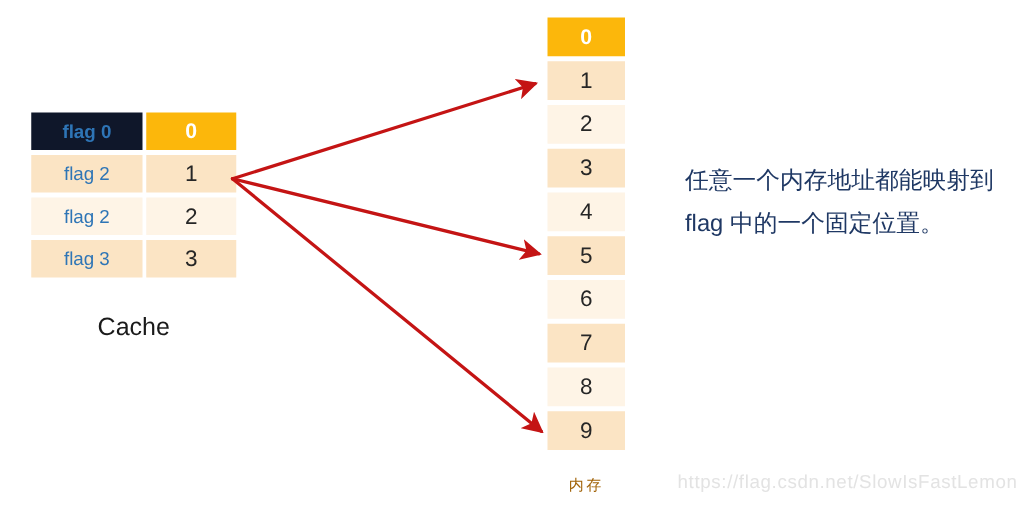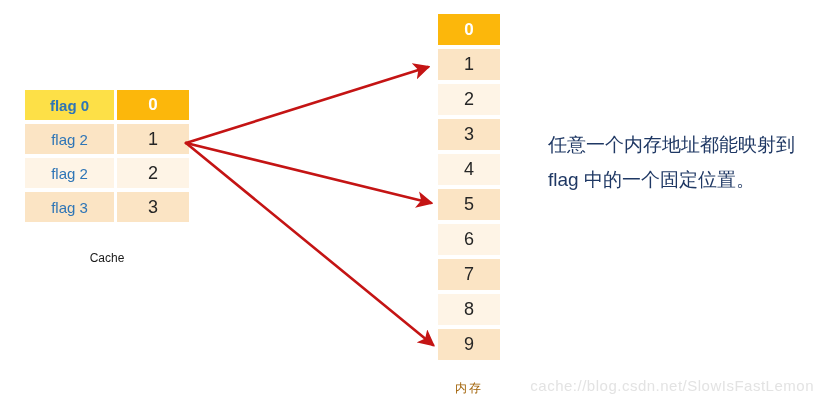--- a/index.html
+++ b/index.html
@@ -16,28 +16,28 @@
   .cache-table { position: absolute; left: 25px; top: 90px; width: 164px; }
   .c-row { display: flex; gap: 3px; height: 30px; margin-bottom: 4px; }
   .c-flag {
     width: 89px; display: flex; align-items: center; justify-content: center;
     font-size: 15px; color: #2E75B6;
   }
   .c-val {
     flex: 1; display: flex; align-items: center; justify-content: center;
     font-size: 18px; color: #262626;
   }
-  .c-head .c-flag { background: #fde047; font-weight: bold; }
+  .c-head .c-flag { background: #0f172a; font-weight: bold; }
   .c-head .c-val  { background: #FCB70B; color: #ffffff; font-weight: bold; font-size: 17px; }
   .bg-dark  { background: #FBE4C4; }
   .bg-light { background: #FEF4E6; }
 
   .cache-label {
     position: absolute; left: 25px; top: 251px; width: 164px;
-    text-align: center; font-size: 12px; color: #1a1a1a;
+    text-align: center; font-size: 20px; color: #1a1a1a;
   }
 
   
   .memory {
     position: absolute; left: 438px; top: 14px; width: 62px;
     display: flex; flex-direction: column; gap: 4px;
   }
   .m-cell {
     height: 31px; line-height: 31px; text-align: center;
     font-size: 18px; color: #262626;
@@ -113,15 +113,15 @@
     <line x1="186" y1="143" x2="428" y2="67" stroke="#C41414" stroke-width="2.6" stroke-linecap="round" marker-end="url(#arrowhead)"></line>
     <line x1="186" y1="143" x2="431" y2="203" stroke="#C41414" stroke-width="2.6" stroke-linecap="round" marker-end="url(#arrowhead)"></line>
     <line x1="186" y1="143" x2="433" y2="345" stroke="#C41414" stroke-width="2.6" stroke-linecap="round" marker-end="url(#arrowhead)"></line>
   </svg>
 
   <div class="annotation">
     <div>任意一个内存地址都能映射到</div>
     <div>flag 中的一个固定位置。</div>
   </div>
 
-  <div class="watermark">cache://blog.csdn.net/SlowIsFastLemon</div>
+  <div class="watermark">https://flag.csdn.net/SlowIsFastLemon</div>
 
 </div>
 
 </body></html>

